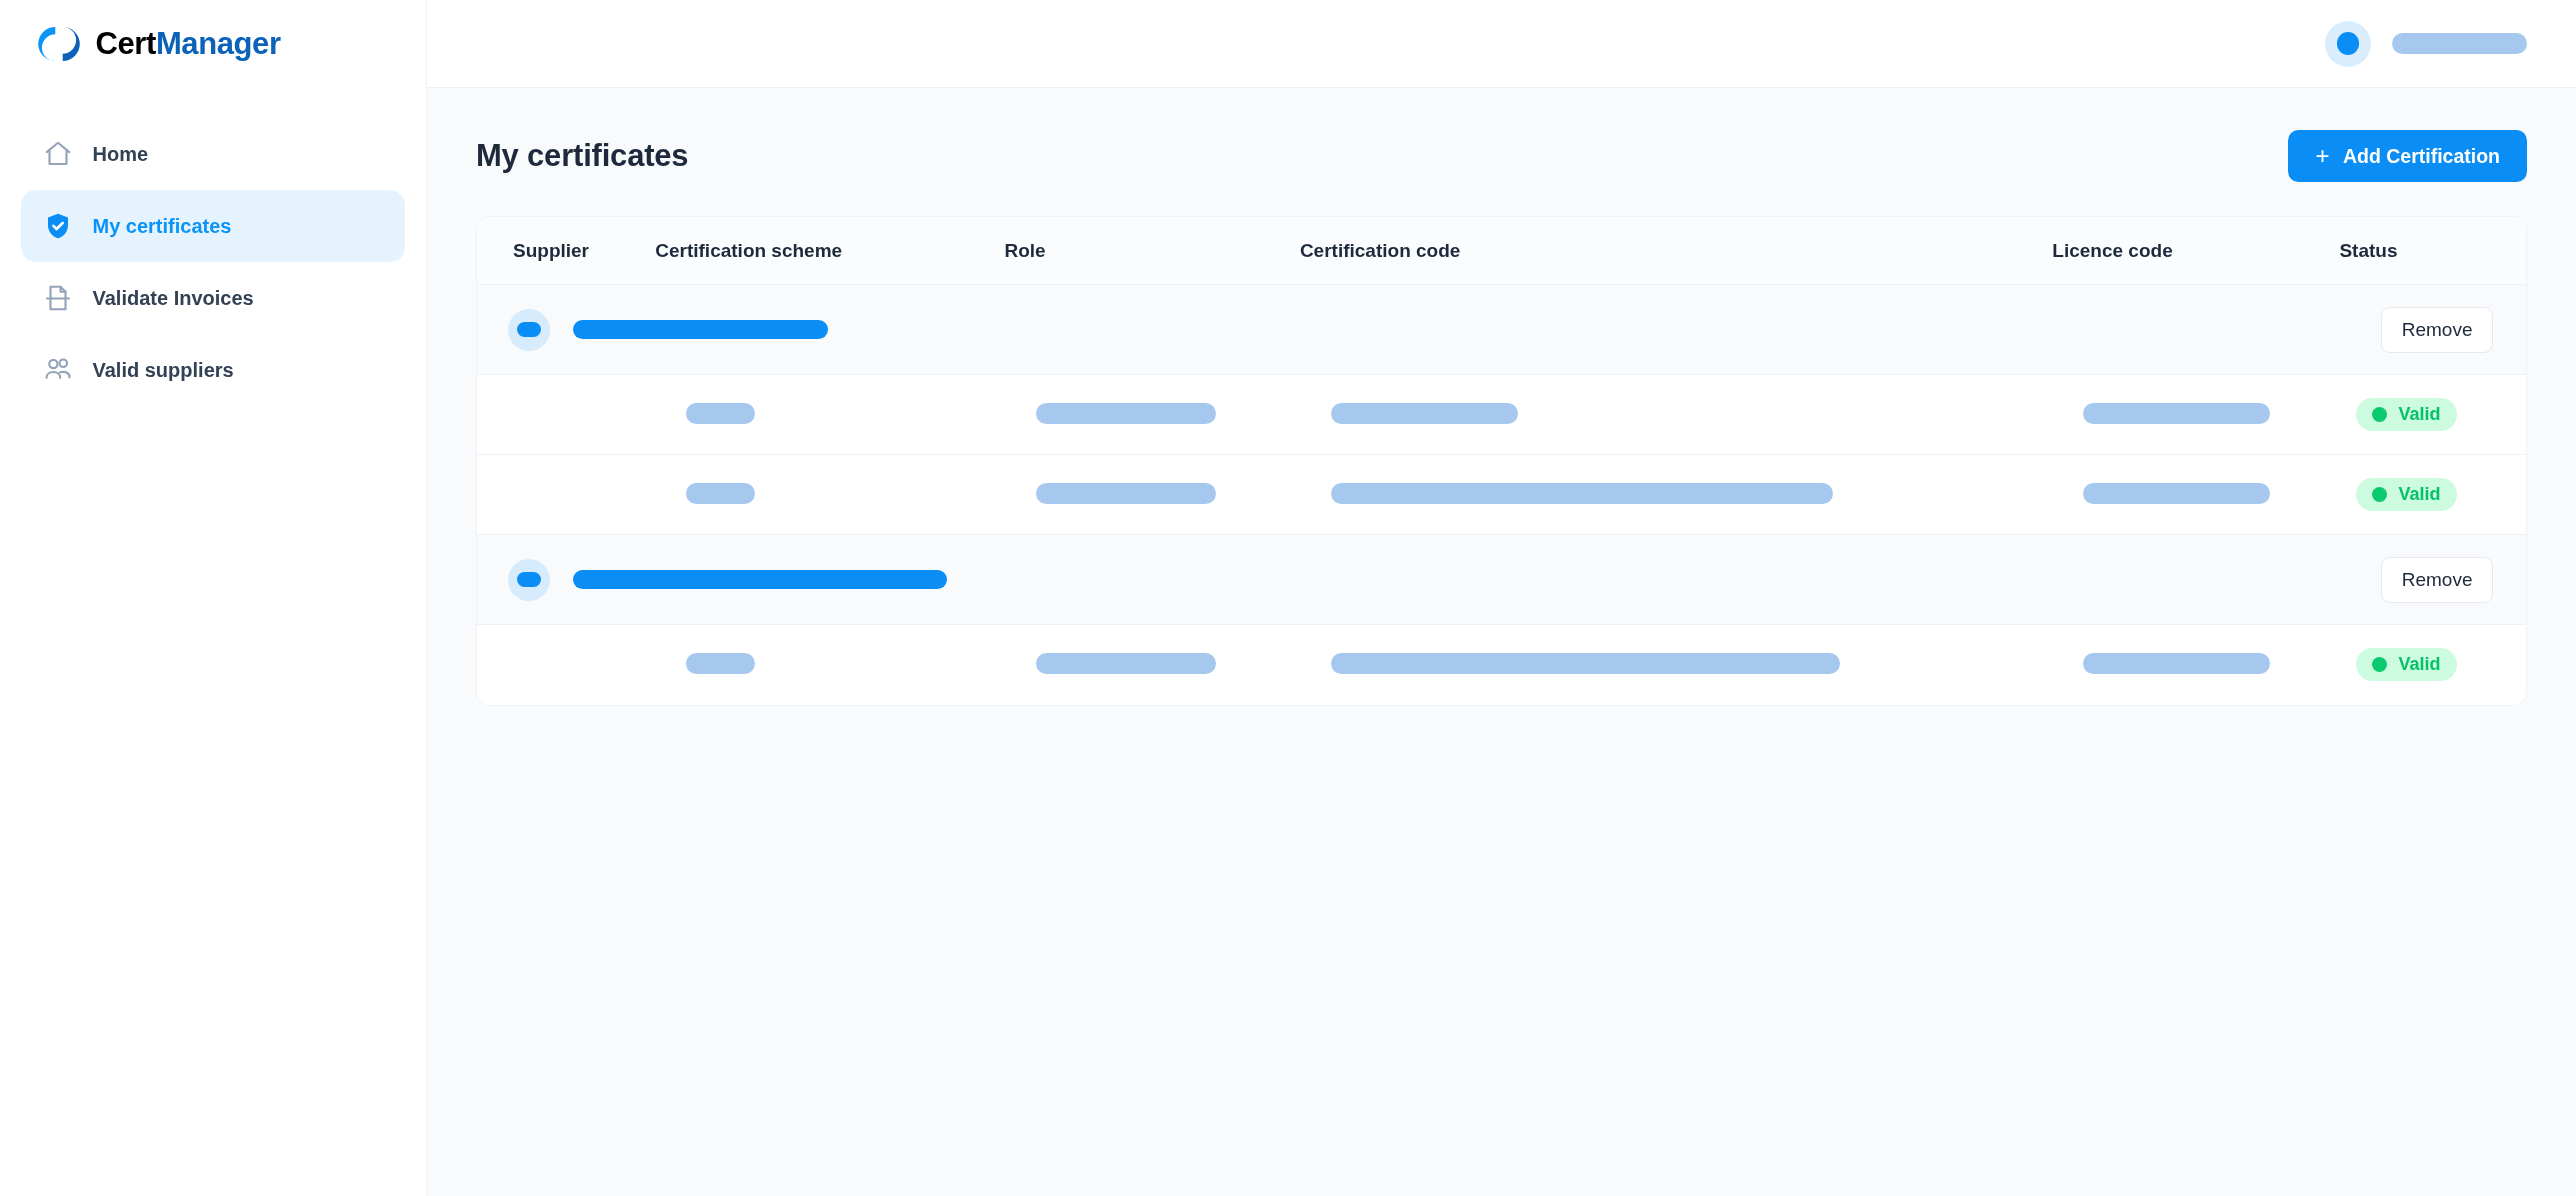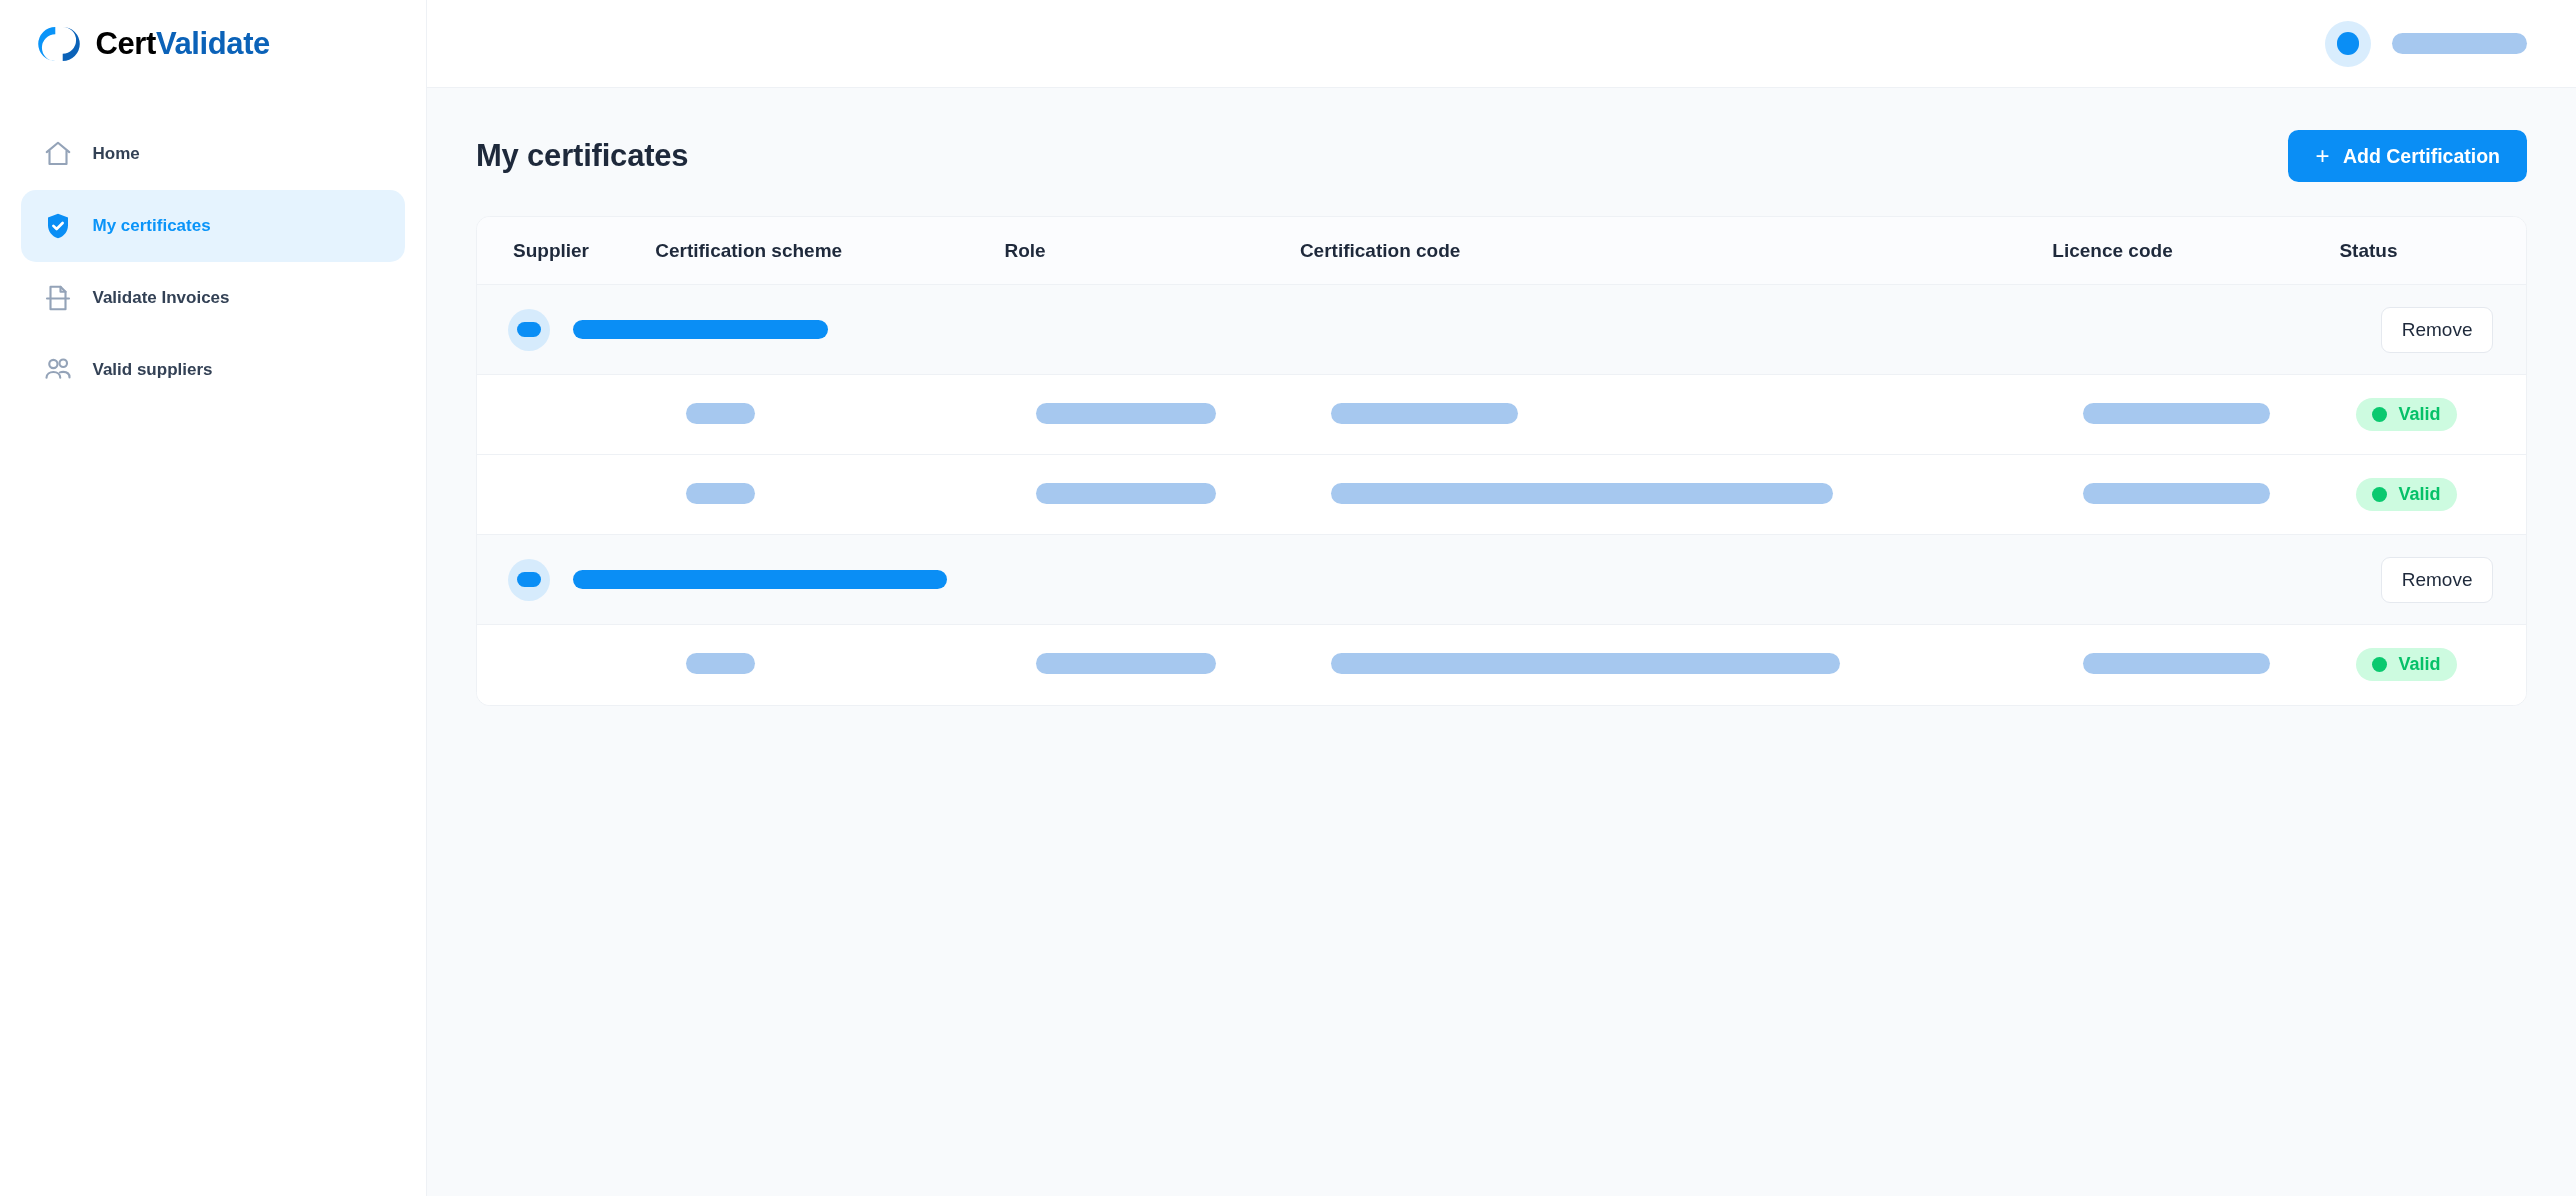--- a/index.html
+++ b/index.html
@@ -51,21 +51,21 @@
     padding-left: 21px;
     gap: 19.5px;
     cursor: pointer;
   }
   .nav-item .nav-icon {
     width: 31px; height: 31px;
     flex: 0 0 31px;
     display: flex; align-items: center; justify-content: center;
   }
   .nav-item .nav-label {
-    font-size: 17px;
+    font-size: 20px;
     font-weight: bold;
     color: #334155;
     white-space: nowrap;
   }
   .nav-item.active { background: #e5f3fe; }
   .nav-item.active .nav-label { color: #0a94f8; }
 
   
   .main {
     flex: 1 1 auto;
@@ -241,21 +241,21 @@
 
   <aside class="sidebar">
 
     <div class="brand">
       <span class="brand-logo">
         <svg viewBox="0 0 62 62" width="46" height="46">
           <path d="M26 8 A23 23 0 1 0 26 54 A18 18 0 0 1 26 18 Z" fill="#0a94f8"></path>
           <path d="M36 54 A23 23 0 1 0 36 8 A18 18 0 0 1 36 44 Z" fill="#0b62b8"></path>
         </svg>
       </span>
-      <span class="brand-text"><span class="b1">Cert</span><span class="b2">Validate</span></span>
+      <span class="brand-text"><span class="b1">Cert</span><span class="b2">Manager</span></span>
     </div>
 
     <nav class="nav">
 
       <div class="nav-item">
         <span class="nav-icon">
           <svg viewBox="0 0 24 24" width="30" height="30" fill="none" stroke="#94a3b8" stroke-width="1.7" stroke-linecap="round" stroke-linejoin="round">
             <path d="M3 10.5 12 3l9 7.5"></path>
               <path d="M5.2 9.6V20h13.6V9.6"></path>
           </svg>

